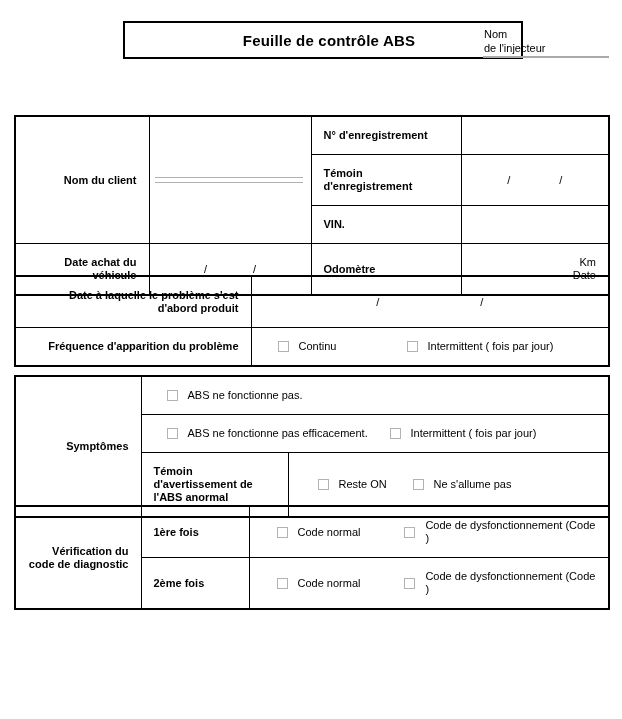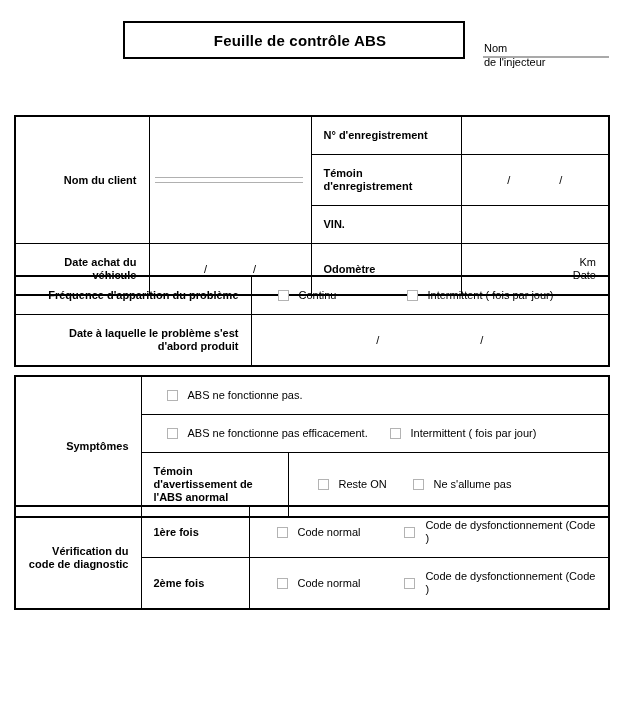--- a/index.html
+++ b/index.html
@@ -1,23 +1,23 @@
 <!DOCTYPE html>
 <html><head>
 <meta charset="utf-8">
 <style>
   html,body{margin:0;padding:0;background:#fff;}
   body{width:622px;height:719px;position:relative;font-family:"Liberation Sans",sans-serif;color:#000;}
   .page{position:relative;width:622px;height:719px;background:#fff;overflow:hidden;}
 
   
-  .title-box{position:absolute;left:123px;top:21px;width:342px;height:38px;border:2px solid #000;
+  .title-box{position:absolute;left:123px;top:21px;width:400px;height:38px;border:2px solid #000;
     box-sizing:border-box;display:flex;align-items:center;justify-content:center;padding-left:12px;}
   .title-text{font-size:15px;font-weight:bold;letter-spacing:.2px;}
-  .inspector{position:absolute;left:484px;top:41px;font-size:11px;line-height:14px;}
+  .inspector{position:absolute;left:484px;top:27px;font-size:11px;line-height:14px;}
   .inspector-underline{position:absolute;left:483px;top:56px;width:126px;height:2px;background:#a9a9a9;}
 
   
   table.frm{position:absolute;border-collapse:collapse;table-layout:fixed;border:2px solid #000;}
   table.frm td{border:1px solid #000;padding:12px;vertical-align:middle;font-size:11px;line-height:13px;
     overflow:hidden;}
   td.lbl{font-weight:bold;padding:2px 6px 2px 12px;text-align:right;}
   td.lbl-sm{font-weight:bold;padding:2px 4px 2px 10px;}
   td.lbl-t3{font-weight:bold;padding:2px 4px 2px 8px;}
 
@@ -92,41 +92,41 @@
     </tr>
   </tbody>
     </table>
 
   <table class="frm" style="left:14px;top:275px;width:594px;">
     <colgroup>
         <col style="width:236px">
         <col style="width:358px">
       </colgroup>
     <tbody>
-        <tr style="height:27px">
+        <tr style="height:35px">
+      <td class="lbl">Date à laquelle le problème s'est d'abord produit</td>
+      <td>
+        <div class="slashes" style="gap:101px">
+          <span>/</span>
+          <span>/</span>
+        </div>
+      </td>
+    </tr>
+    <tr style="height:27px">
       <td class="lbl">Fréquence d'apparition du problème</td>
       <td>
         <div class="optrow" style="padding-left:14px">
           <div class="opt" style="width:129px">
             <span class="cb"></span>
             <span>Continu</span>
           </div>
           <div class="opt">
             <span class="cb"></span>
             <span>Intermittent ( fois par jour)</span>
           </div>
-        </div>
-      </td>
-    </tr>
-    <tr style="height:35px">
-      <td class="lbl">Date à laquelle le problème s'est d'abord produit</td>
-      <td>
-        <div class="slashes" style="gap:101px">
-          <span>/</span>
-          <span>/</span>
         </div>
       </td>
     </tr>
   </tbody>
     </table>
 
   <table class="frm" style="left:14px;top:375px;width:594px;">
     <colgroup>
         <col style="width:126px">
         <col style="width:147px">

